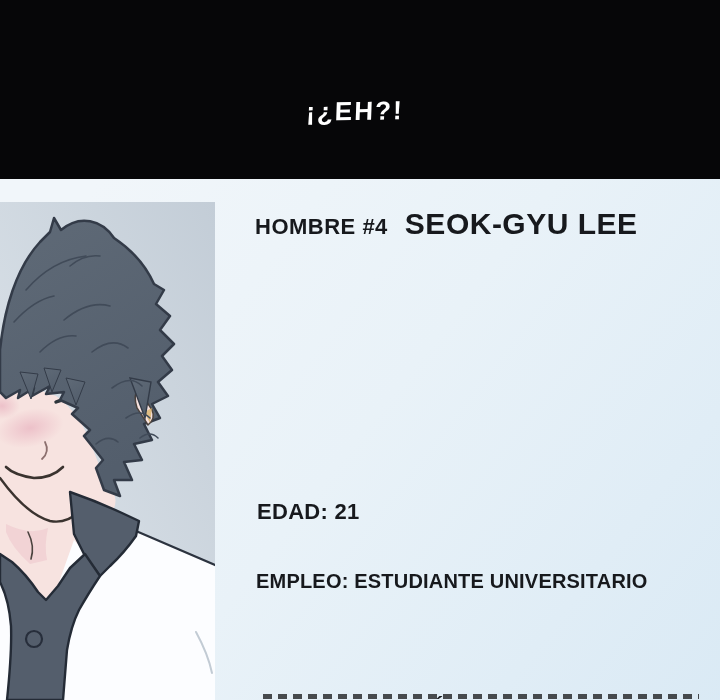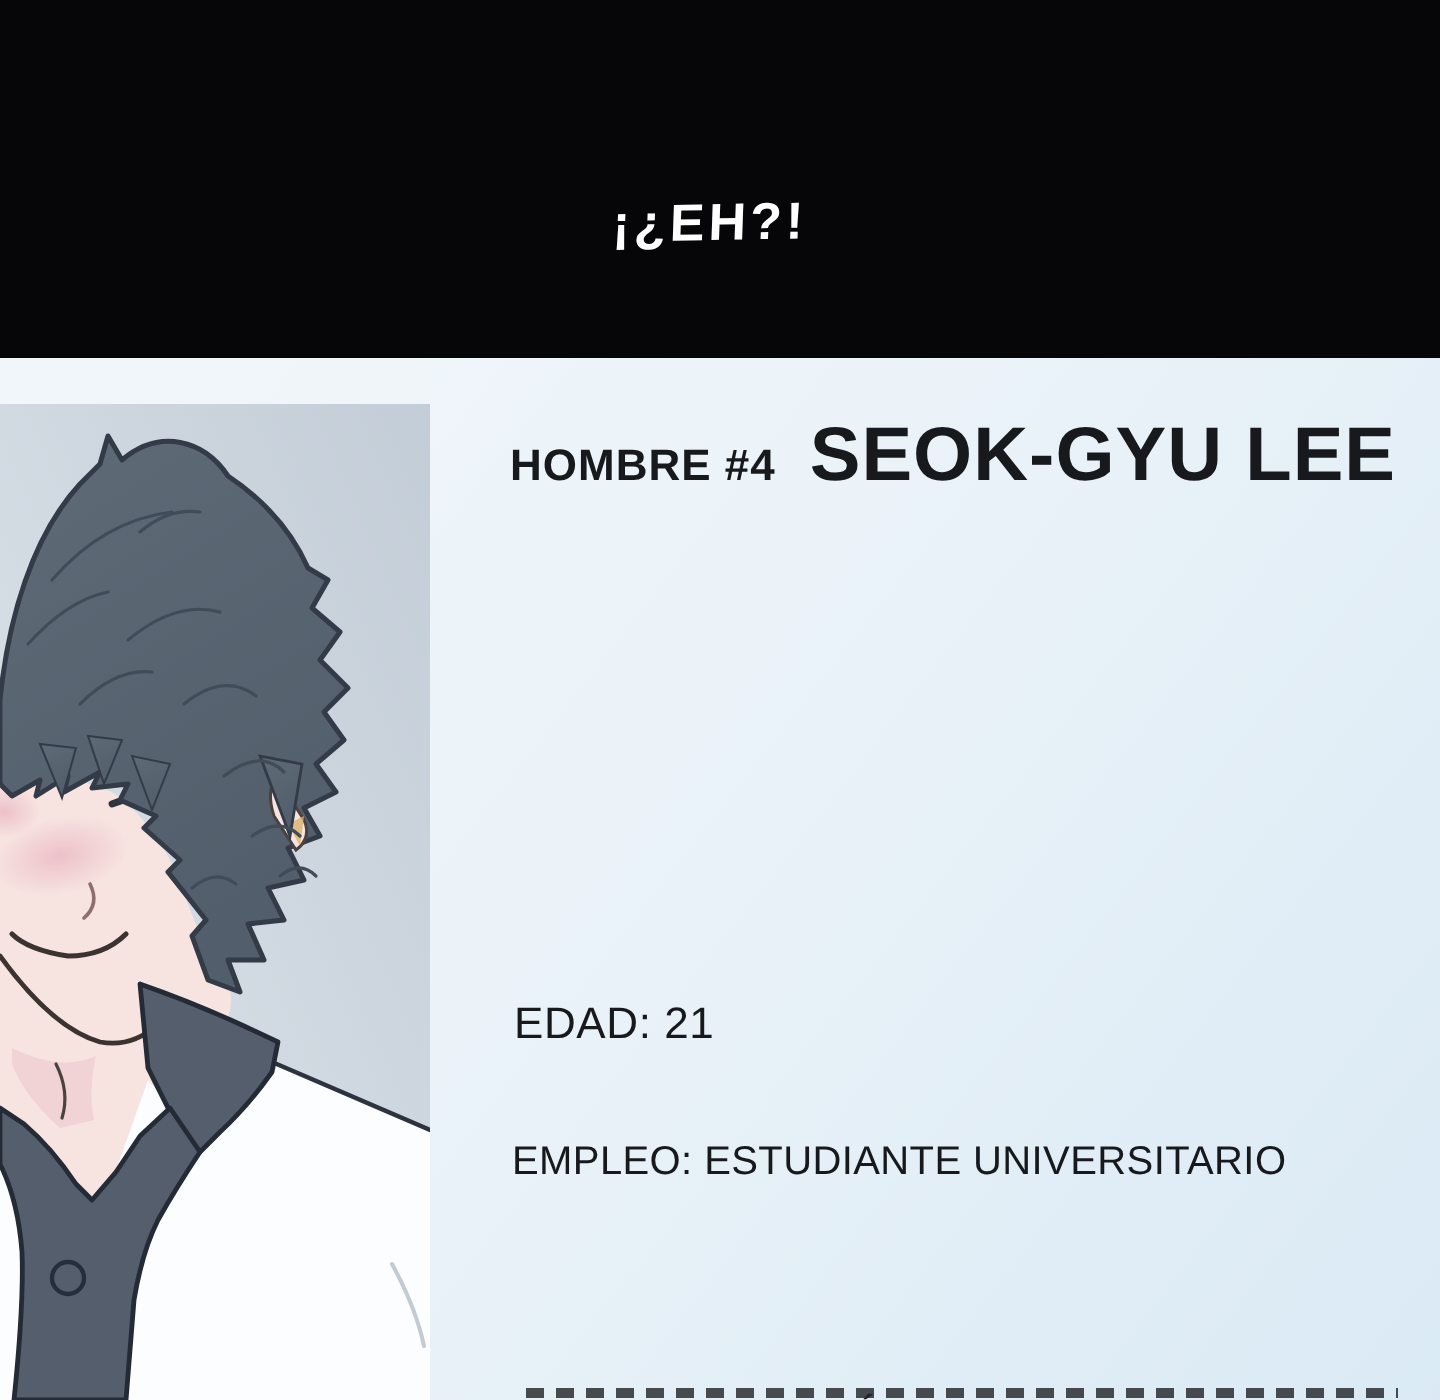--- a/index.html
+++ b/index.html
@@ -27,31 +27,31 @@
   }
   .card{
     position:absolute;left:0;top:179px;width:720px;height:668px;
     background:linear-gradient(128deg,var(--card_bg_start) 8%,var(--card_bg_mid) 45%,var(--card_bg_end) 100%);
   }
   .portrait{position:absolute;left:0;top:23px;width:215px;height:498px;}
   .portrait svg{display:block;}
   .t{position:absolute;white-space:pre;font-weight:700;color:var(--ink);}
   .title-row{position:absolute;left:255px;top:28px;display:flex;align-items:baseline;gap:17px;}
   .title-label{font-size:22px;font-weight:700;letter-spacing:.5px;}
-  .title-name{font-size:38px;font-weight:700;letter-spacing:.5px;}
+  .title-name{font-size:30px;font-weight:700;letter-spacing:.5px;}
   .age{left:257px;top:320px;font-size:22px;letter-spacing:.3px;}
   .job{left:256px;top:391px;font-size:20px;letter-spacing:.2px;}
   .detail{left:259px;top:452px;font-size:22px;line-height:31px;letter-spacing:.3px;}
   .bio2{left:262px;top:489px;font-size:21.5px;letter-spacing:.4px;}
   .cutoff{
     position:absolute;left:263px;top:515px;width:436px;height:5px;opacity:.82;
     background-image:repeating-linear-gradient(90deg,#242628 0 9px,transparent 9px 15px);
   }
   .detail div, .bio div{white-space:pre;}
-  .age,.job,.detail,.bio,.bio2{position:absolute;font-weight:400;}
+  .age,.job,.detail,.bio,.bio2{position:absolute;font-weight:700;}
 </style>
 </head>
 <body>
 
 <div class="page">
 
   <div class="banner">
     <div class="banner-text">¡¿EH?!</div>
   </div>
 

